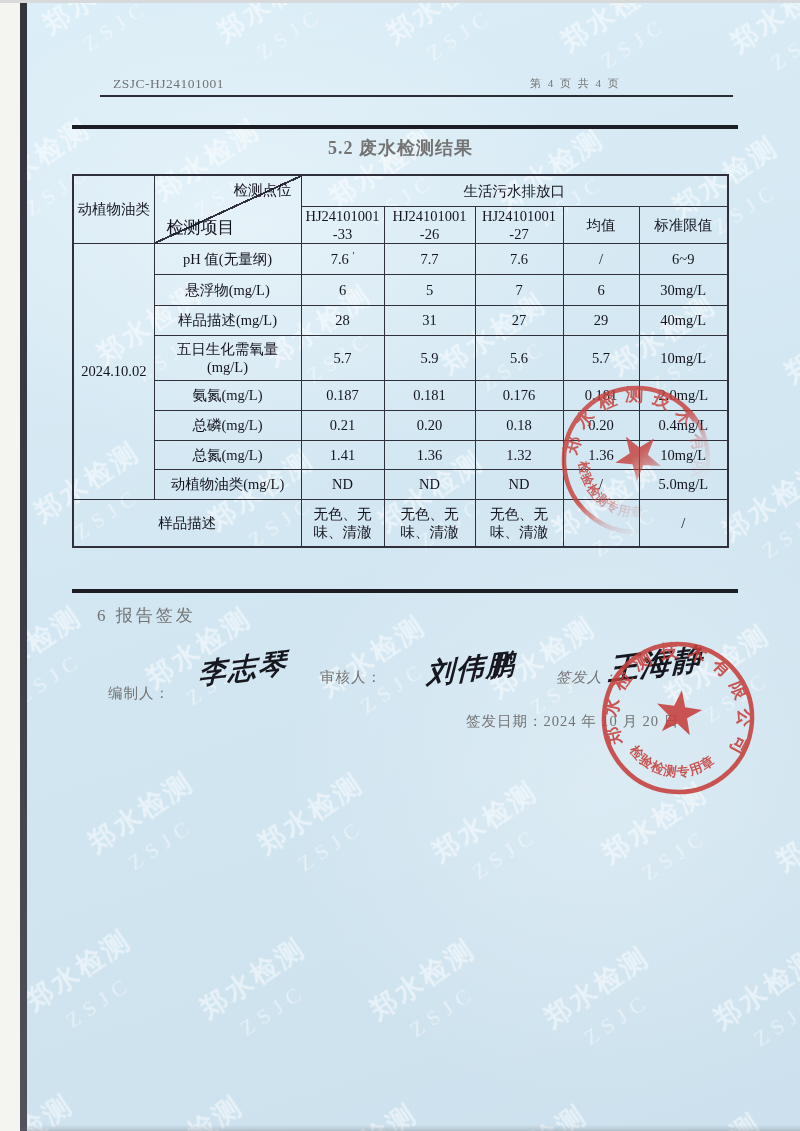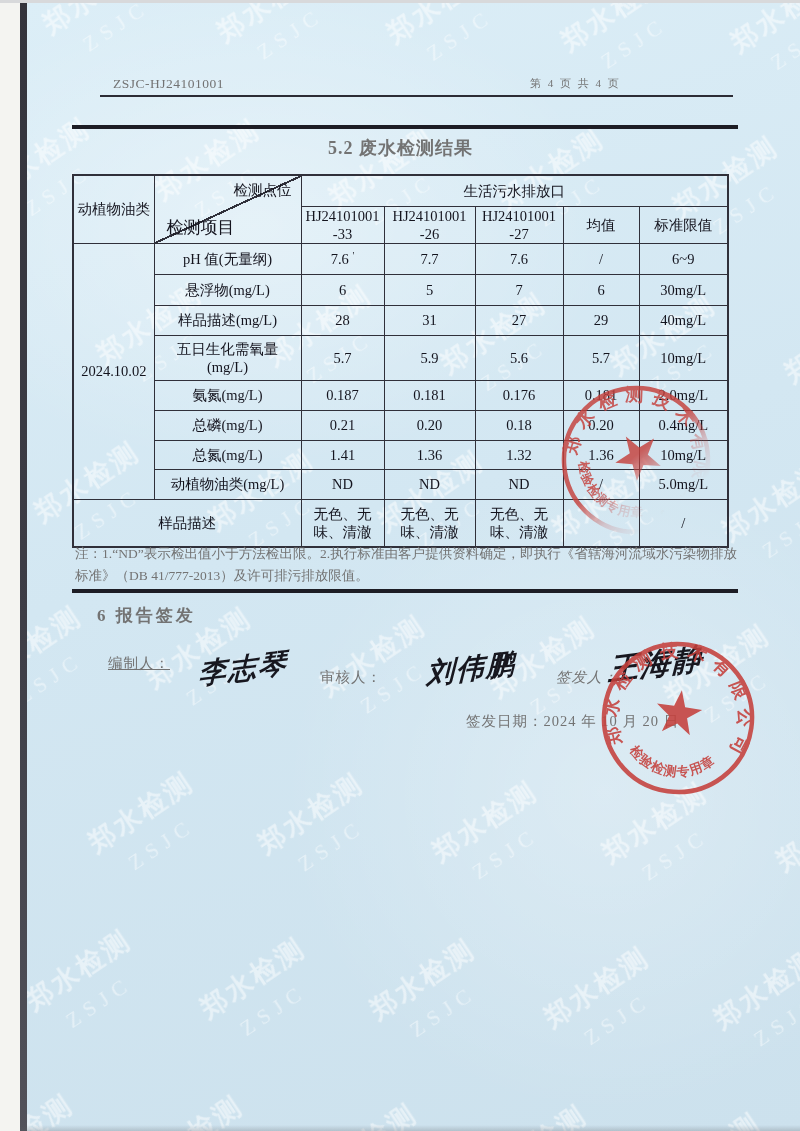--- a/index.html
+++ b/index.html
@@ -33,21 +33,21 @@
   table.report{border:2.5px solid #30303a;}
   .diag{position:relative;padding:0;}
   .diag-line{position:absolute;left:0;top:0;width:100%;height:100%;
     background:linear-gradient(to bottom right,transparent calc(50% - 1px),#30303a calc(50% - 1px),#30303a calc(50% + 1px),transparent calc(50% + 1px));}
   .diag-top{position:absolute;top:5px;right:9px;font-size:14.5px;}
   .diag-bottom{position:absolute;bottom:5px;left:12px;font-size:17px;}
   .ph-mark{font-size:10px;vertical-align:top;}
 
   .note{left:75px;top:543px;width:662px;font-size:13.5px;line-height:1.62;text-align:justify;}
 
-  .sec6{left:97px;top:604px;font-size:17px;font-weight:bold;letter-spacing:3px;}
+  .sec6{left:97px;top:604px;font-size:17px;font-weight:normal;letter-spacing:3px;}
   .siglabel{font-size:14.5px;letter-spacing:1px;}
   .sig{font-family:"DejaVu Sans","Liberation Sans",sans-serif;font-style:italic;font-weight:bold;
     color:#17171f;transform:rotate(-7deg) skewX(-8deg);letter-spacing:2px;}
   .date-line{left:466px;top:712px;font-size:14.5px;letter-spacing:1px;}
 
   .stamp{color:var(--stamp-red,#c5403c);}
   .stamp-table{left:556px;top:380px;opacity:.82;transform:rotate(40deg);
     -webkit-mask-image:linear-gradient(100deg,#000 48%,rgba(0,0,0,.25) 66%,transparent 82%);
     mask-image:linear-gradient(100deg,#000 48%,rgba(0,0,0,.25) 66%,transparent 82%);}
   .stamp-sig{left:596px;top:636px;opacity:.88;transform:rotate(8deg);}
@@ -174,26 +174,25 @@
       <td colspan="2">样品描述</td>
       <td>无色、无味、清澈</td>
       <td>无色、无味、清澈</td>
       <td>无色、无味、清澈</td>
       <td></td>
       <td>/</td>
     </tr>
   </tbody>
     </table>
 
-  <div class="abs ink note">注：1.“ND”表示检出值小于方法检出限。2.执行标准由客户提供资料确定，即执行《省辖海河流域水污染物排放标准》（DB 41/777-2013）及许可排污排放限值。</div>
   <div class="abs rule rule2"></div>
 
   <div class="abs ink sec6">6 报告签发</div>
 
-  <div class="abs ink siglabel" style="left:108px;top:654px;text-decoration:underline;">编制人：</div>
+  <div class="abs ink siglabel" style="left:108px;top:684px;">编制人：</div>
   <div class="abs sig" style="left:198px;top:650px;font-size:28px;">李志琴</div>
 
   <div class="abs ink siglabel" style="left:320px;top:668px;">审核人：</div>
   <div class="abs sig" style="left:426px;top:650px;font-size:28px;">刘伟鹏</div>
 
   <div class="abs ink siglabel" style="left:556px;top:668px;font-style:italic;">签发人：</div>
   <div class="abs sig" style="left:608px;top:644px;font-size:30px;">王海静</div>
 
   <div class="abs ink date-line">
     <span>签发日期：</span><span>2024 年 10 月 20 日</span>

